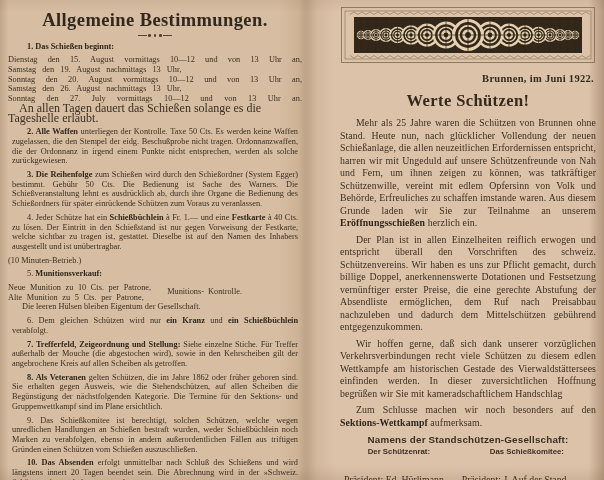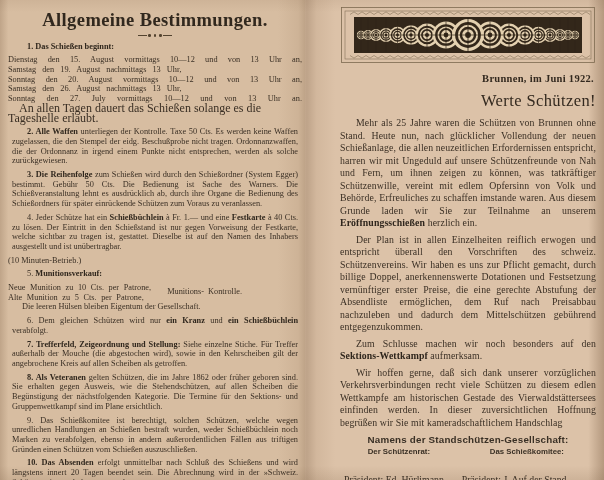--- a/index.html
+++ b/index.html
@@ -31,21 +31,21 @@
   .plain-line{font-size:8.3px;line-height:9.7px;margin:0;}
   .mun-row{display:flex;align-items:center;}
   .mun-lines div{font-size:8.3px;line-height:9.7px;word-spacing:2.5px;}
   .mun-side{font-size:8.3px;margin-left:16px;padding-bottom:2px;word-spacing:2px;}
   .mun-note{text-indent:14px;font-size:8.3px;line-height:9.7px;margin:0;}
   
   .rp{position:absolute;left:340px;top:6px;width:256px;}
   .orn-wrap{width:256px;height:58px;}
   .rp-date{margin:9px 2px 0;text-align:right;font-weight:bold;font-size:10.5px;
     letter-spacing:.3px;color:#33291f;}
-  .rp-heading{margin:7px 0 6px;text-align:right;font-size:16.5px;font-weight:normal;
+  .rp-heading{margin:7px 0 6px;text-align:center;font-size:16.5px;font-weight:bold;
     letter-spacing:.4px;color:#33291f;}
   .rp p.body{margin:0 0 4px;font-size:9.8px;line-height:12.5px;text-align:justify;
     text-indent:16px;letter-spacing:.1px;}
   .rp b{color:#2e251c;}
   .names-heading{margin:5px 0 2px;text-align:center;font-family:"Liberation Sans",sans-serif;
     font-weight:bold;font-size:9.8px;letter-spacing:.2px;color:#3a3025;}
   .cols{display:flex;}
   .col1{flex:0 0 46%;}
   .col2{flex:1;}
   .col-header{font-family:"Liberation Sans",sans-serif;font-weight:bold;font-size:7.8px;
@@ -193,22 +193,22 @@
           <path d="M21 12V46M235 12V46M28 12V46M228 12V46M36 12V46M220 12V46M46 12V46M210 12V46M57.5 12V46M198.5 12V46M71 12V46M185 12V46M87 12V46M169 12V46M106 12V46M150 12V46M128 12V46M128 12V46" stroke="rgba(40,30,18,.45)" stroke-width="0.5" fill="none"></path>
           <path d="M15 29H241" stroke="rgba(40,30,18,.5)" stroke-width="0.5" fill="none"></path>
         </svg>
     </div>
 
     <div class="rp-date">Brunnen, im Juni 1922.</div>
     <h2 class="rp-heading">Werte Schützen!</h2>
 
     <p class="body"><span>Mehr als 25 Jahre waren die Schützen von Brunnen ohne Stand. Heute nun, nach glücklicher Vollendung der neuen Schießanlage, die allen neuzeitlichen Erfordernissen entspricht, harren wir mit Ungeduld auf unsere Schützenfreunde von Nah und Fern, um ihnen zeigen zu können, was tatkräftiger Schützenwille, vereint mit edlem Opfersinn von Volk und Behörde, Erfreuliches zu schaffen imstande waren. Aus diesem Grunde laden wir Sie zur Teilnahme an unserem </span><b>Eröffnungsschießen</b><span> herzlich ein.</span></p>
     <p class="body"><span>Der Plan ist in allen Einzelheiten reiflich erwogen und entspricht überall den Vorschriften des schweiz. Schützenvereins. Wir haben es uns zur Pflicht gemacht, durch billige Doppel, anerkennenswerte Dotationen und Festsetzung vernünftiger erster Preise, die eine gerechte Abstufung der Absendliste ermöglichen, dem Ruf nach Preisabbau nachzuleben und dadurch dem Mittelschützen gebührend entgegenzukommen.</span></p>
+    <p class="body"><span>Wir hoffen gerne, daß sich dank unserer vorzüglichen Verkehrsverbindungen recht viele Schützen zu diesem edlen Wettkampfe am historischen Gestade des Vierwaldstättersees einfinden werden. In dieser zuversichtlichen Hoffnung begrüßen wir Sie mit kameradschaftlichem Handschlag</span></p>
     <p class="body"><span>Zum Schlusse machen wir noch besonders auf den </span><b>Sektions-Wettkampf</b><span> aufmerksam.</span></p>
-    <p class="body"><span>Wir hoffen gerne, daß sich dank unserer vorzüglichen Verkehrsverbindungen recht viele Schützen zu diesem edlen Wettkampfe am historischen Gestade des Vierwaldstättersees einfinden werden. In dieser zuversichtlichen Hoffnung begrüßen wir Sie mit kameradschaftlichem Handschlag</span></p>
 
     <div class="names-heading">Namens der Standschützen-Gesellschaft:</div>
     <div class="cols">
       <div class="col1">
         <div class="col-header">Der Schützenrat:</div>
         <div class="col-row">Präsident: Ed. Hürlimann.</div>
         <div class="col-row">Sekretär: A. Favetto.</div>
       </div>
       <div class="col2">
         <div class="col-header">Das Schießkomitee:</div>

